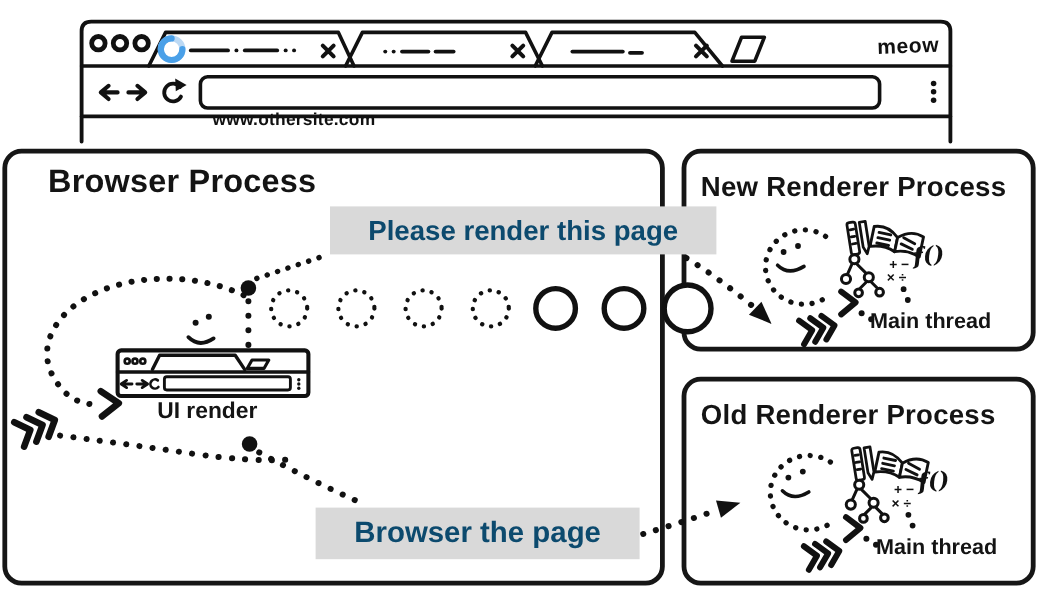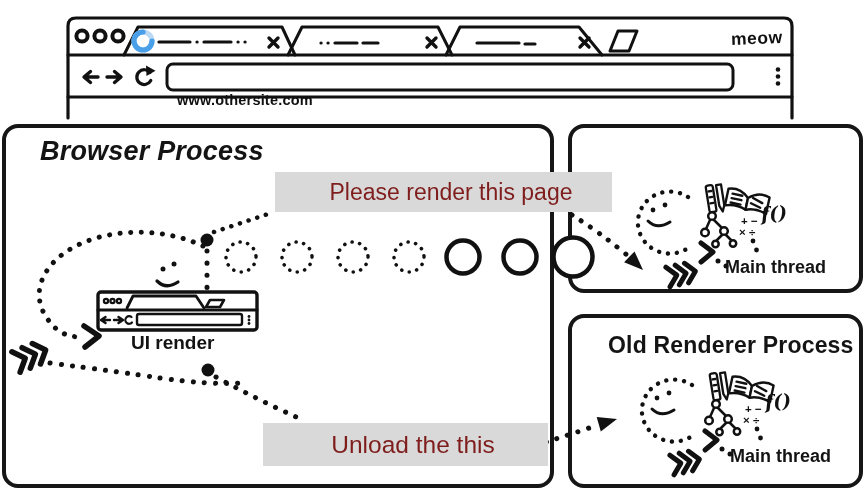--- a/index.html
+++ b/index.html
@@ -2,22 +2,22 @@
 <html><head>
 <meta charset="utf-8">
 <style>
   html,body{margin:0;padding:0;background:#fff;}
   #canvas{position:relative;width:865px;height:504px;background:#fff;overflow:hidden;
           font-family:"Liberation Sans",sans-serif;color:#111;}
   .procbox{position:absolute;background:#fff;border:4px solid #161616;border-radius:16px;
            box-sizing:border-box;z-index:1;}
   #diagram-art{position:absolute;left:0;top:0;z-index:2;}
   .box-title{position:absolute;font-weight:700;color:#141414;letter-spacing:.2px;z-index:3;}
-  .msg-label{position:absolute;background:#d9d9d9;color:#7f1d1d;display:flex;align-items:center;
-             justify-content:center;font-weight:400;z-index:3;padding-left:15px;}
+  .msg-label{position:absolute;background:#d9d9d9;color:#0c4a6e;display:flex;align-items:center;
+             justify-content:center;font-weight:700;z-index:3;}
   .thread-label{position:absolute;font-weight:700;color:#141414;z-index:3;text-align:left;}
   .glyph{position:absolute;font-weight:700;color:#111;z-index:3;line-height:1;}
   .func{font-family:"DejaVu Serif",serif;font-style:italic;transform:rotate(-5deg);}
   #brand{position:absolute;left:731px;top:28px;font-size:17.5px;font-weight:700;z-index:3;
          transform:rotate(-2deg);letter-spacing:.5px;}
   #url-text{position:absolute;left:177px;top:69px;font-size:14.5px;font-weight:700;z-index:3;
             letter-spacing:.2px;margin-top:23px;}
 </style>
 </head>
 <body>
@@ -221,25 +221,26 @@
             <circle cx="756.5" cy="250" r="2.4"></circle>
         </g>
       </g>
       <use href="#renderer-inner" transform="translate(4,188)"></use>
     </g>
   </svg>
 
   <span id="brand">meow</span>
   <span id="url-text">www.othersite.com</span>
 
-  <div class="box-title" style="left:40px;top:136px;font-size:27px;font-style:italic;">Browser Process</div>
-  <div class="box-title" style="left:608px;top:332px;font-size:23px;">Old Renderer Process</div>
+  <div class="box-title" style="left:40px;top:136px;font-size:27px;">Browser Process</div>
+  <div class="box-title" style="left:584px;top:142px;font-size:23px;">New Renderer Process</div>
+  <div class="box-title" style="left:584px;top:332px;font-size:23px;">Old Renderer Process</div>
 
   <div class="msg-label" style="left:275px;top:172px;width:322px;height:40px;font-size:23px;">Please render this page</div>
-  <div class="msg-label" style="left:263px;top:423px;width:270px;height:43px;font-size:24.5px;">Unload the this</div>
+  <div class="msg-label" style="left:263px;top:423px;width:270px;height:43px;font-size:24.5px;">Browser the page</div>
 
   <div class="thread-label" style="left:131px;top:332px;width:100px;font-size:19px;">UI render</div>
   <div class="thread-label" style="left:725px;top:257px;font-size:18px;">Main thread</div>
   <div class="thread-label" style="left:730px;top:446px;font-size:18px;">Main thread</div>
 
   <span class="glyph" style="left:741px;top:216px;font-size:11.5px;">+ −</span>
   <span class="glyph" style="left:739px;top:227px;font-size:11.5px;">× ÷</span>
   <span class="glyph func" style="left:761px;top:204px;font-size:19px;">f()</span>
 
   <span class="glyph" style="left:745px;top:404px;font-size:11.5px;">+ −</span>

